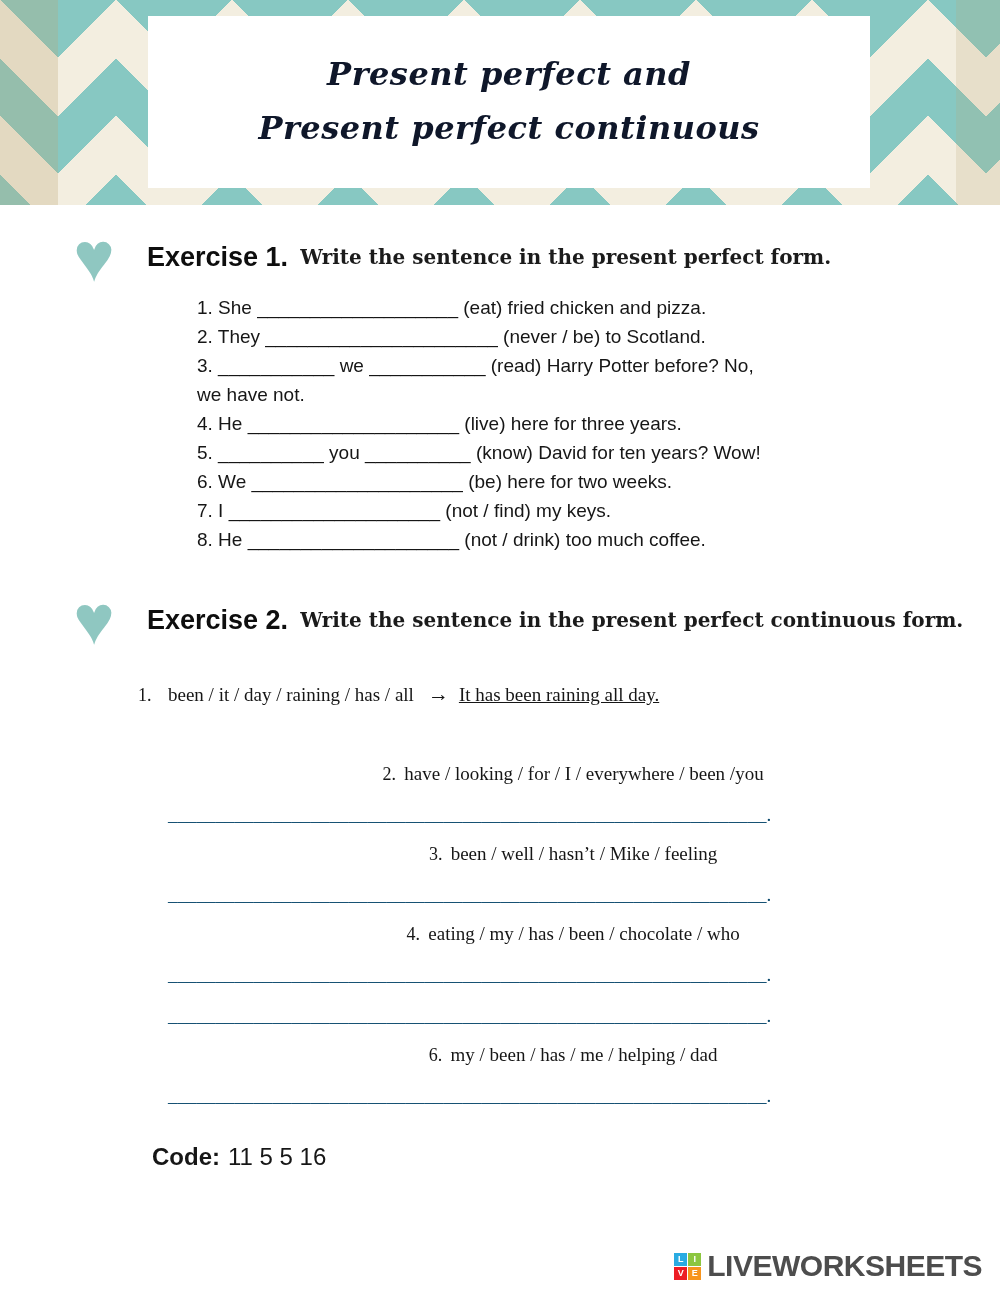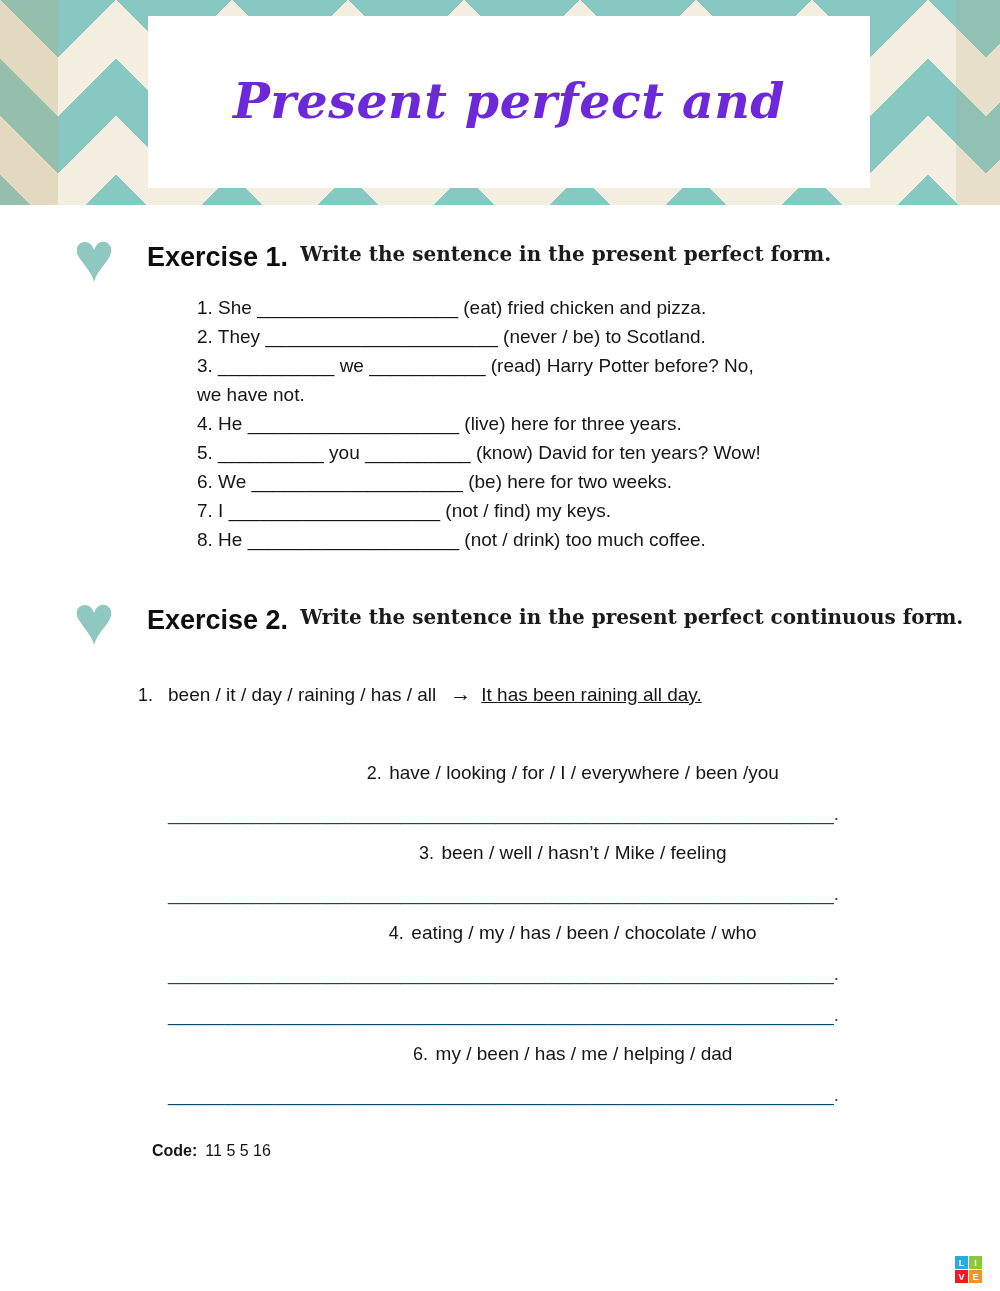--- a/index.html
+++ b/index.html
@@ -35,55 +35,55 @@
   }
   .title-box {
     position:absolute; left:148px; top:16px; width:722px; height:172px;
     background:#ffffff;
     display:flex; flex-direction:column; justify-content:center; align-items:center;
     z-index:2;
   }
   .title-line {
     display:block; text-align:center;
     font-family:"DejaVu Serif", serif; font-style:italic; font-weight:700;
-    font-size:49px; line-height:1.05; color:#6d28d9;
+    font-size:32px; line-height:1.05; color:#0f172a;
     letter-spacing:0.5px;
   }
   .title-line + .title-line { margin-top:20px; }
 
   
   .section-head { display:flex; align-items:center; }
   .ex1 .section-head { margin-top:22px; }
   .ex2 .section-head { margin-top:36px; }
   .heart {
     font-size:70px; line-height:60px; width:78px; margin-left:55px;
     text-align:center; color:#8fc7c1;
   }
-  .head-text { margin-left:14px; display:flex; align-items:flex-start; }
+  .head-text { margin-left:14px; display:flex; align-items:center; }
   .ex-title { font-weight:700; font-size:27px; color:#0e0e0e; }
   .ex-instr { font-family:"DejaVu Serif", serif; font-size:20px; margin-left:12px; color:#1b1b1b;font-weight:bold; }
 
   
   .ex1-list { margin:6px 0 0 197px; width:672px; font-size:19px; }
   .line { margin:0; line-height:29px; white-space:normal; }
   .u { text-decoration:underline; }
 
   
-  .ex2-list { margin:32px 0 0 138px; font-size:19px; }
+  .ex2-list { margin:32px 0 0 138px; font-size:19px;font-family:Liberation Serif, serif; }
   .ex2-item { margin-bottom:13px; }
   .ex2-item.example-row { margin-bottom:54px; }
   .scramble-row { line-height:26px;text-align:center; }
   .num { display:inline-block; width:30px; font-size:18px; }
   .arrow { font-weight:700; font-size:21px; margin:0 10px 0 14px; }
   .blank {
     margin:15px 0 0 30px; line-height:26px; white-space:nowrap; color:#0c4a6e;
   }
 
   
-  .code-line { margin:34px 0 0 152px; font-size:16px; }
+  .code-line { margin:34px 0 0 152px; font-size:24px; }
   .code-label { font-weight:700; }
   .code-value { margin-left:8px; }
 
   
   .lw-footer {
     position:absolute; right:18px; bottom:8px;
     display:flex; align-items:center; gap:6px;
   }
   .lw-logo {
     display:inline-grid; grid-template-columns:13px 13px; grid-auto-rows:13px; gap:1px;
@@ -102,20 +102,21 @@
 </style>
 </head>
 <body>
 
 <div class="page">
 
   <header class="chevron">
     <div class="title-box">
       <h1 style="margin:0;">
         <span class="title-line">Present perfect and</span>
+        <span class="title-line">Present perfect continuous</span>
       </h1>
     </div>
   </header>
 
   <section class="exercise ex1">
     <div class="section-head">
       <span class="heart">♥</span>
       <div class="head-text">
         <span class="ex-title">Exercise 1.</span>
         <span class="ex-instr">Write the sentence in the present perfect form.</span>
@@ -180,15 +181,16 @@
     <span class="code-label">Code:</span><span class="code-value">11 5 5 16</span>
   </div>
 
   <footer class="lw-footer">
     <span class="lw-logo">
       <span class="sq sq-l">L</span>
       <span class="sq sq-i">I</span>
       <span class="sq sq-v">V</span>
       <span class="sq sq-e">E</span>
     </span>
+    <span class="lw-text">LIVEWORKSHEETS</span>
   </footer>
 
 </div>
 
 </body></html>

